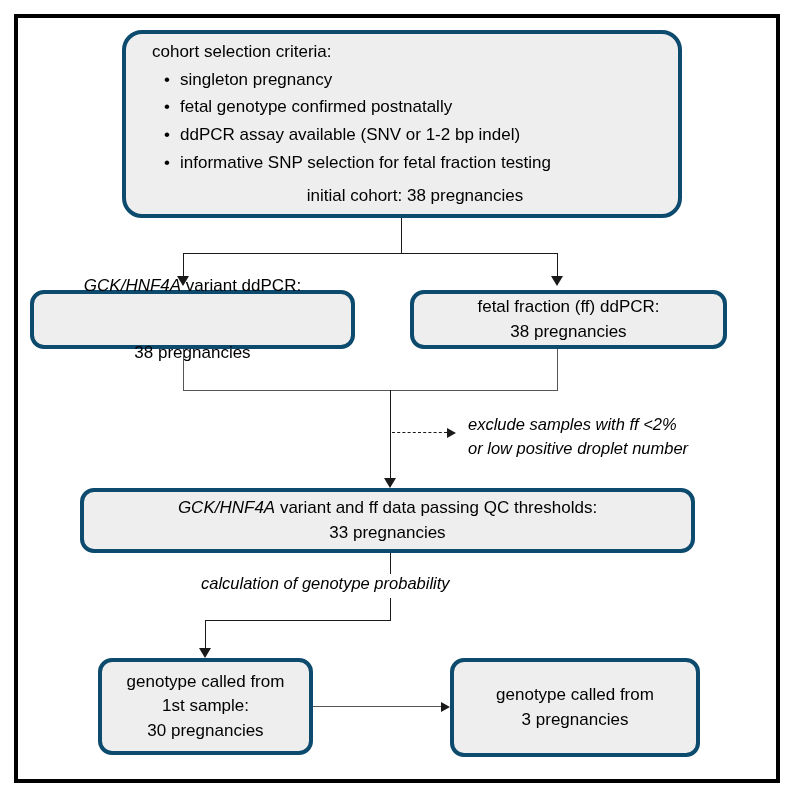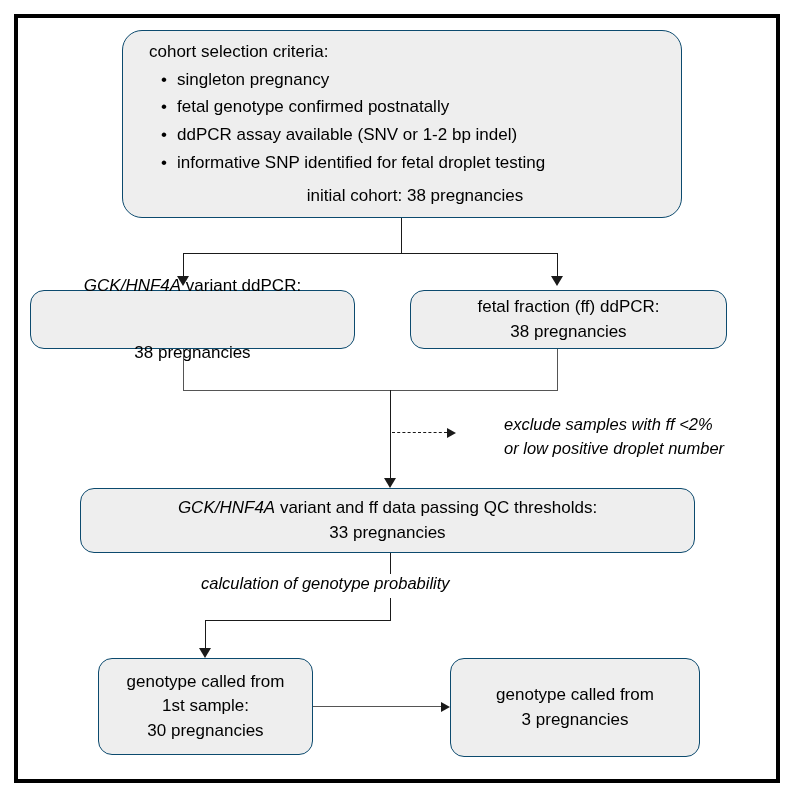--- a/index.html
+++ b/index.html
@@ -24,21 +24,21 @@
     top: 14px;
     width: 766px;
     height: 769px;
     border: 4px solid #000000;
     box-sizing: border-box;
   }
   
   .box {
     position: absolute;
     background: #eeeeee;
-    border: 1px solid #0c4a6e;
+    border: 4px solid #0c4a6e;
     border-radius: 14px;
     box-sizing: border-box;
     display: flex;
     flex-direction: column;
     align-items: center;
     justify-content: center;
     color: #000000;
     font-size: 17px;
     line-height: 1.42;
     text-align: center;
@@ -148,21 +148,21 @@
 <div id="canvas">
 
   <div class="frame"></div>
 
   <div class="box" id="box-criteria">
     <div class="heading">cohort selection criteria:</div>
     <ul>
       <li><span class="bullet">•</span><span>singleton pregnancy</span></li>
       <li><span class="bullet">•</span><span>fetal genotype confirmed postnatally</span></li>
       <li><span class="bullet">•</span><span>ddPCR assay available (SNV or 1-2 bp indel)</span></li>
-      <li><span class="bullet">•</span><span>informative SNP identified for fetal droplet testing</span></li>
+      <li><span class="bullet">•</span><span>informative SNP selection for fetal fraction testing</span></li>
     </ul>
     <div class="footer">initial cohort: 38 pregnancies</div>
   </div>
 
   <div class="ln v" style="left:401px; top:218px; height:36px;"></div>
   <div class="ln h" style="left:183px; top:253px; width:375px;"></div>
   <div class="ln v" style="left:183px; top:253px; height:23px;"></div>
   <div class="arrow-down" style="left:177px; top:276px;"></div>
   <div class="ln v" style="left:557px; top:253px; height:23px;"></div>
   <div class="arrow-down" style="left:551px; top:276px;"></div>
@@ -178,21 +178,21 @@
   </div>
 
   <div class="ln v gray" style="left:183px; top:349px; height:42px;"></div>
   <div class="ln v gray" style="left:557px; top:349px; height:42px;"></div>
   <div class="ln h gray" style="left:183px; top:390px; width:375px;"></div>
   <div class="ln v" style="left:390px; top:390px; height:88px;"></div>
   <div class="arrow-down" style="left:384px; top:478px;"></div>
 
   <div class="dashed-h" style="left:392px; top:432px; width:55px;"></div>
   <div class="arrow-right" style="left:447px; top:428px;"></div>
-  <div class="note" style="left:468px; top:413px;margin-left:36px;">
+  <div class="note" style="left:468px; top:413px;">
     <div>exclude samples with ff &lt;2%</div>
     <div>or low positive droplet number</div>
   </div>
 
   <div class="box" id="box-qc">
     <div class="line"><span class="ital">GCK/HNF4A</span><span> variant and ff data passing QC thresholds:</span></div>
     <div class="line">33 pregnancies</div>
   </div>
 
   <div class="ln v" style="left:390px; top:553px; height:22px;"></div>

